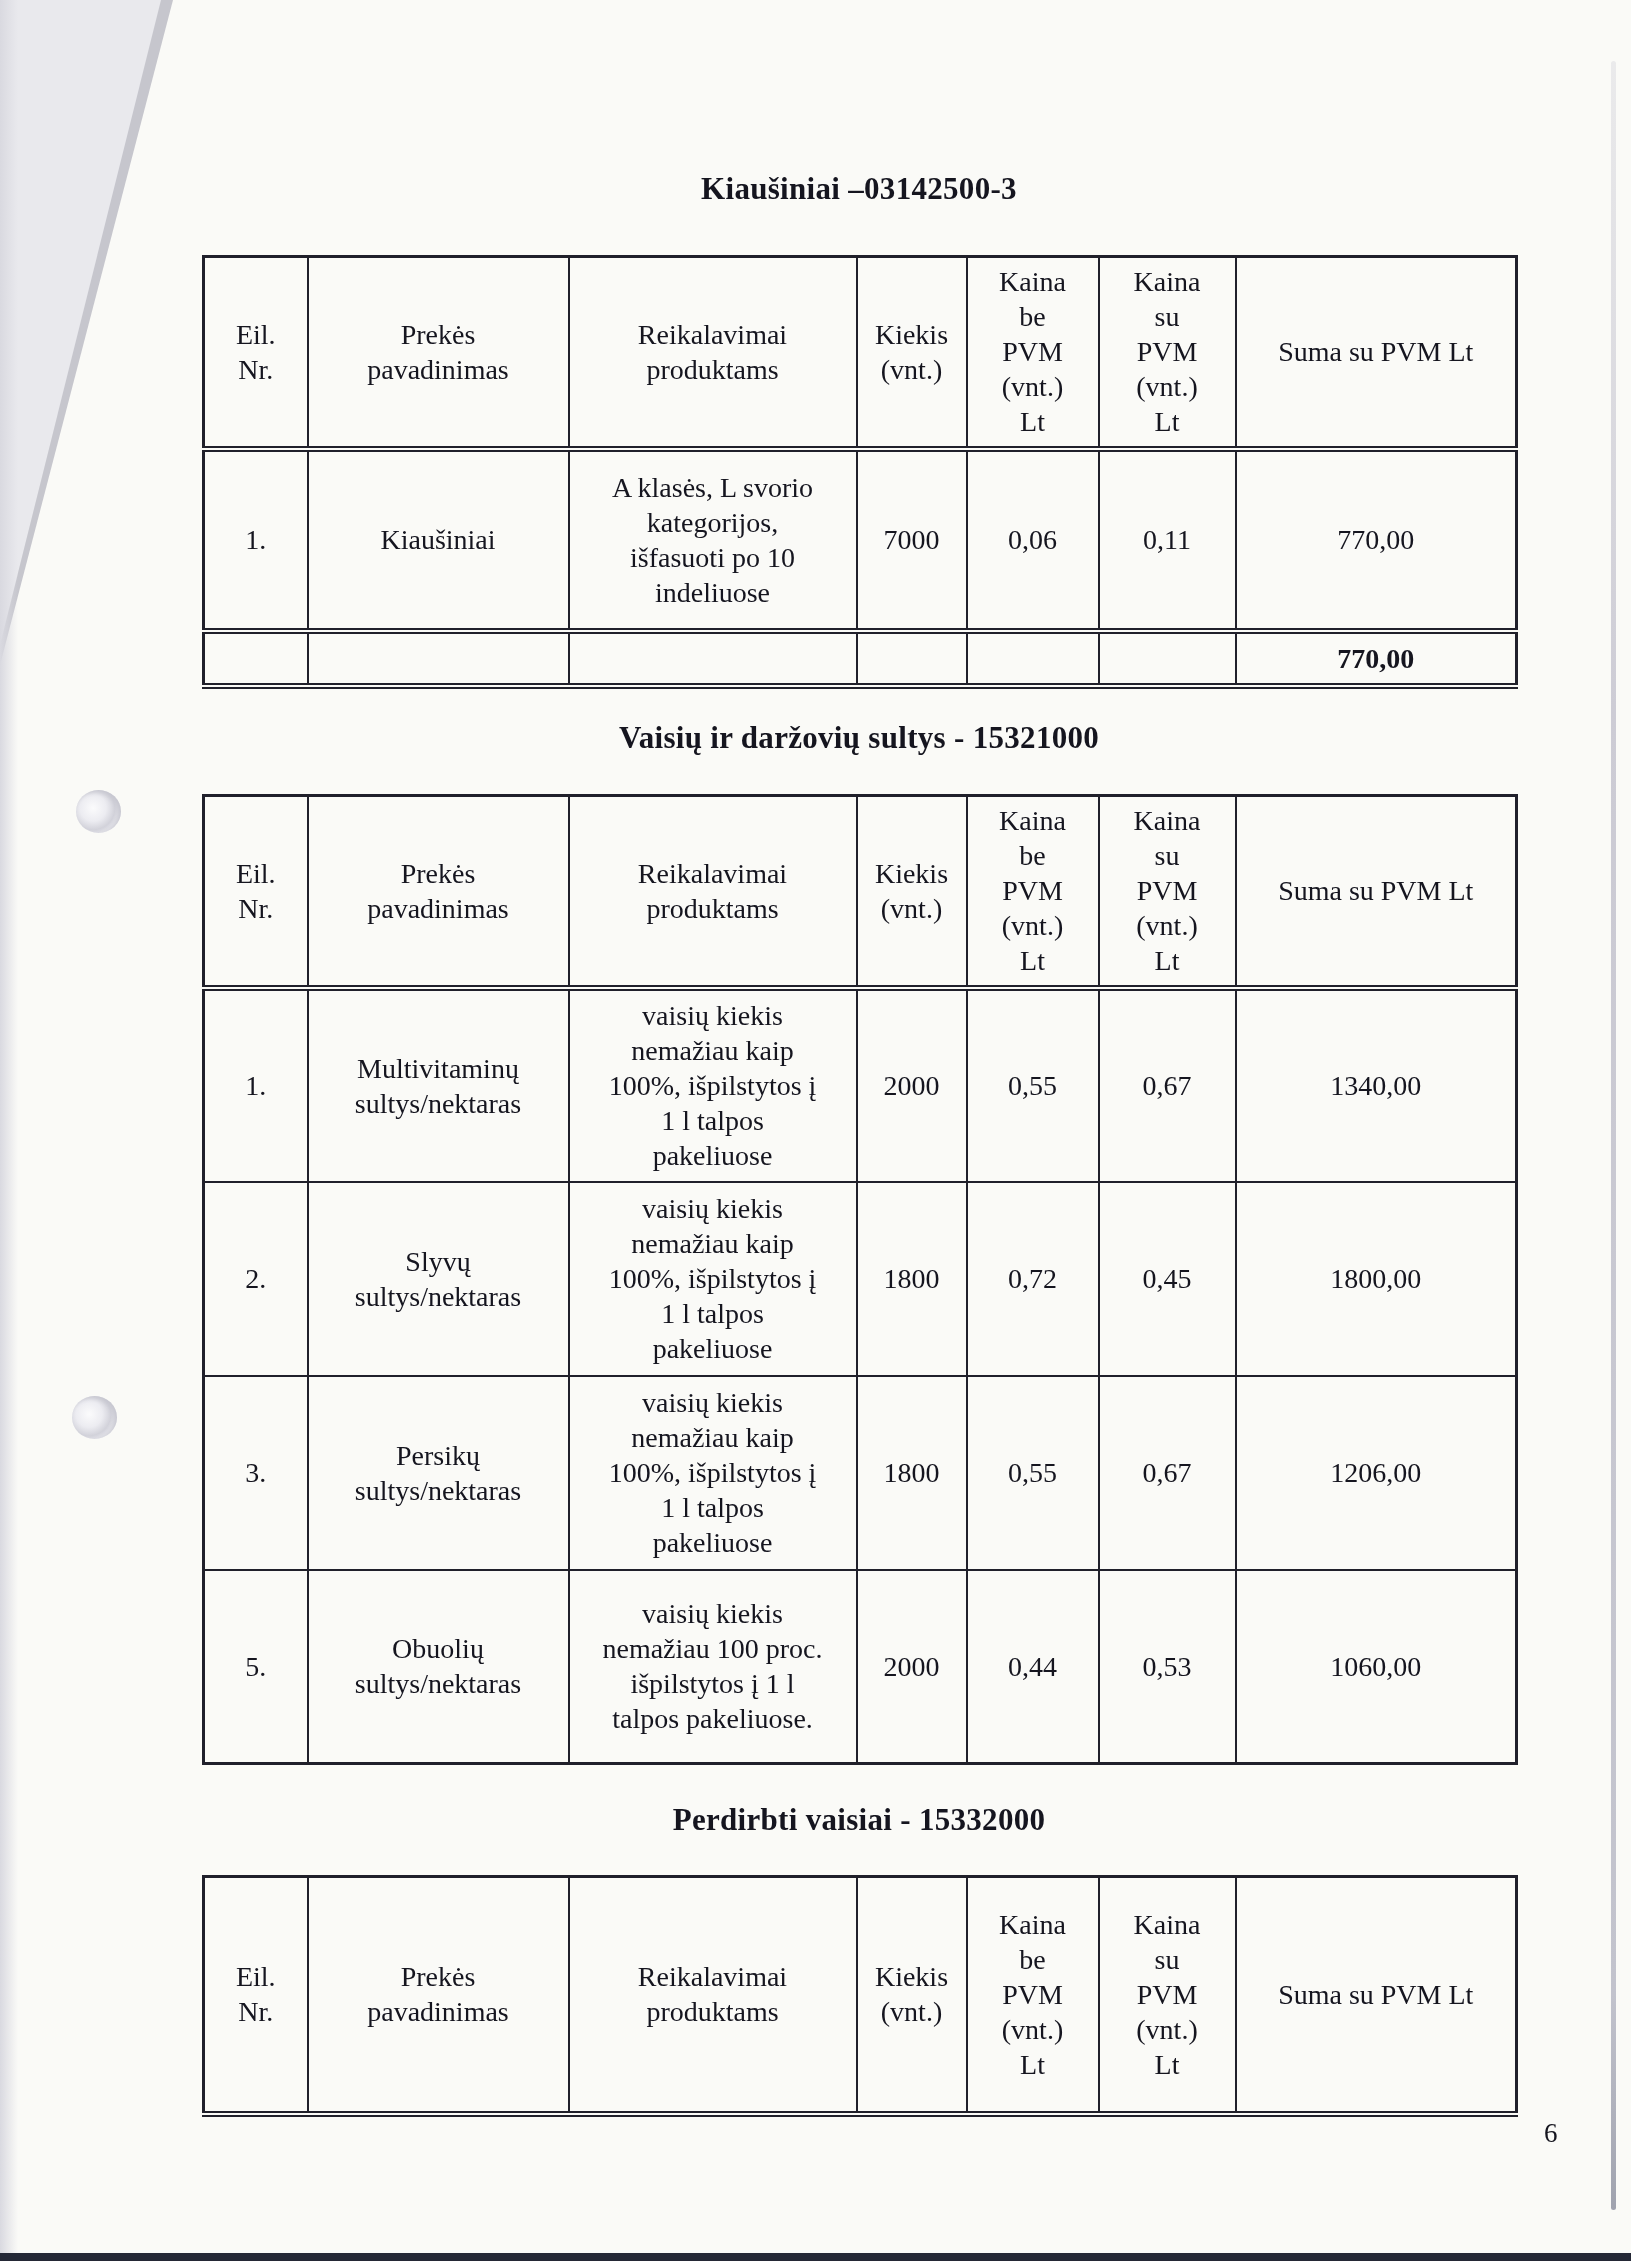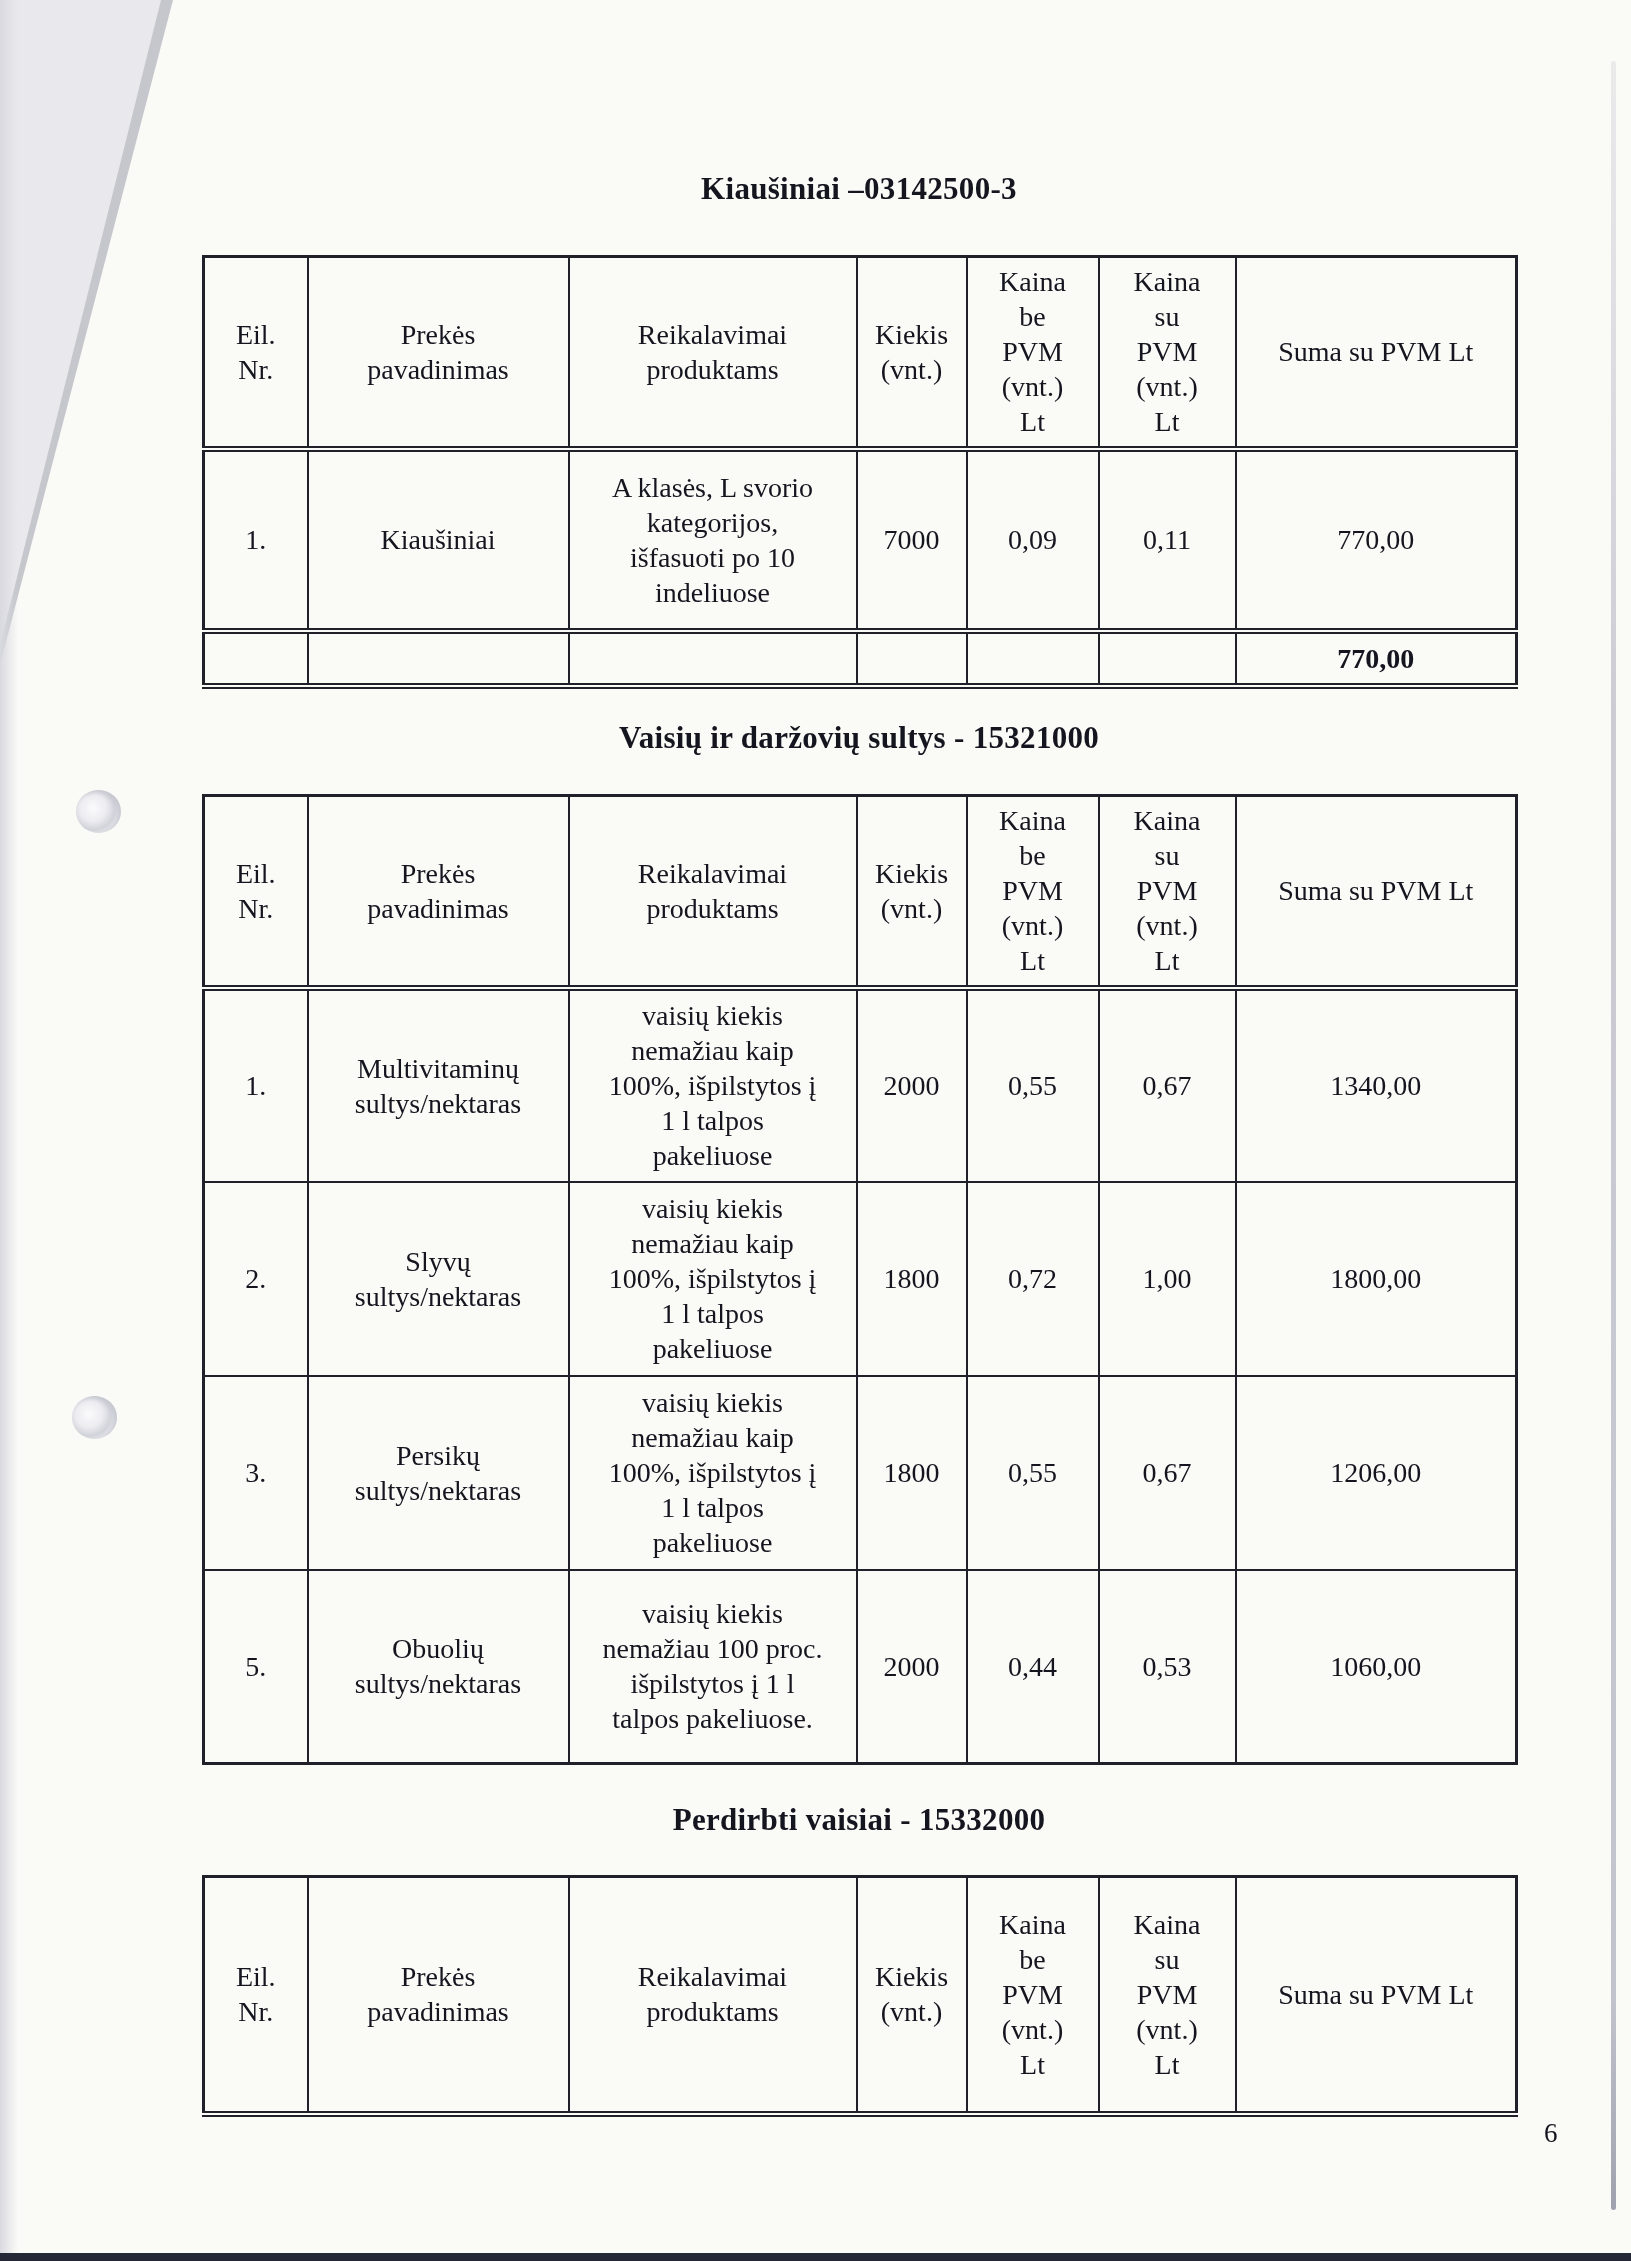--- a/index.html
+++ b/index.html
@@ -140,21 +140,21 @@
   </thead>
   <tbody>
     <tr class="data-row">
       <td>1.</td>
       <td>Kiaušiniai</td>
       <td>A klasės, L svorio
 kategorijos,
 išfasuoti po 10
 indeliuose</td>
       <td>7000</td>
-      <td>0,09</td>
+      <td>0,06</td>
       <td>0,11</td>
       <td>770,00</td>
     </tr>
     <tr class="total-row">
       <td></td>
       <td class="total-label"></td>
       <td></td>
       <td></td>
       <td></td>
       <td></td>
@@ -217,21 +217,21 @@
       <td>2.</td>
       <td>Slyvų
 sultys/nektaras</td>
       <td>vaisių kiekis
 nemažiau kaip
 100%, išpilstytos į
 1 l talpos
 pakeliuose</td>
       <td>1800</td>
       <td>0,72</td>
-      <td>1,00</td>
+      <td>0,45</td>
       <td>1800,00</td>
     </tr>
     <tr class="data-row">
       <td>3.</td>
       <td>Persikų
 sultys/nektaras</td>
       <td>vaisių kiekis
 nemažiau kaip
 100%, išpilstytos į
 1 l talpos

